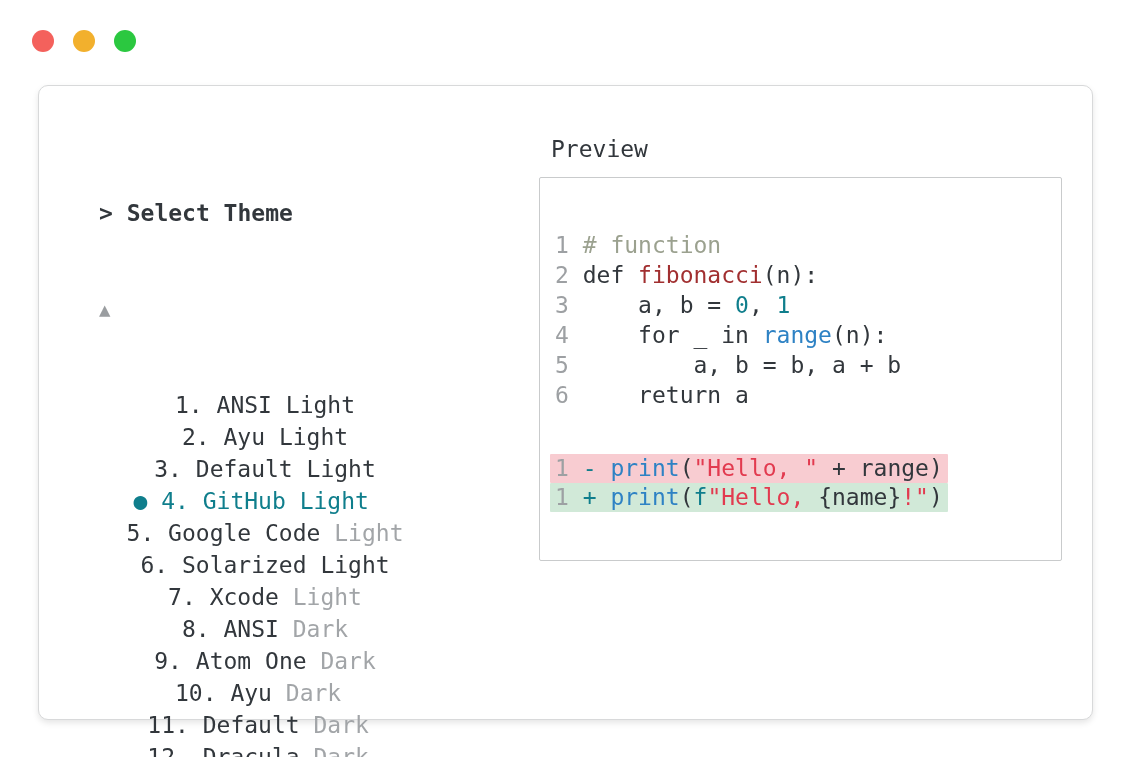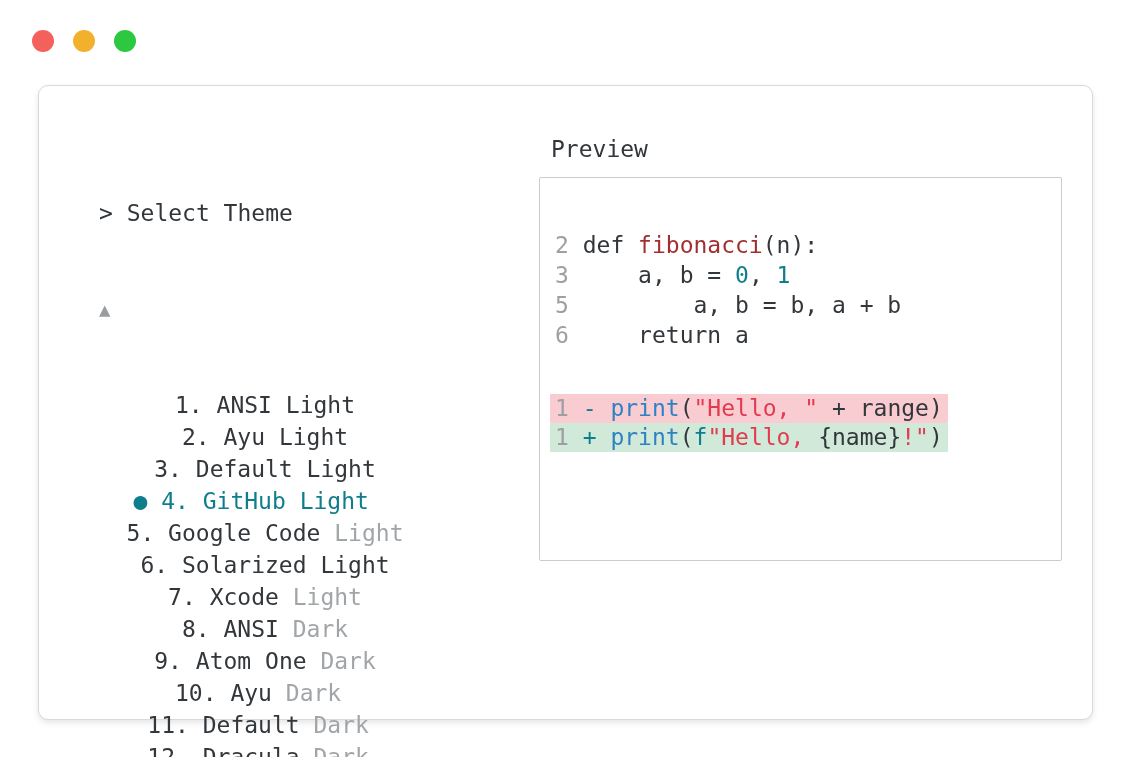--- a/index.html
+++ b/index.html
@@ -11,21 +11,21 @@
   .traffic-lights .light{width:22px;height:22px;border-radius:50%;}
 
   
   .panel{position:absolute;left:38px;top:85px;width:1053px;height:633px;background:#fff;
          border:1.5px solid var(--panel-border);border-radius:10px;
          box-shadow:0 3px 6px rgba(0,0,0,0.10);}
 
   
   .left-col{position:absolute;left:0;top:47px;padding-left:46px;font-size:23px;line-height:32px;
             color:var(--text);white-space:pre;}
-  .picker-title{padding-left:14px;color:var(--text);}
+  .picker-title{padding-left:14px;color:var(--text);font-weight:bold;}
   .scroll-indicator{padding-left:14px;font-size:19px;}
   .scroll-up{color:var(--arrow-up);}
   .theme-row{white-space:pre;text-align:center;}
   .theme-row .marker{color:var(--teal);}
   .theme-row .num,.theme-row .name,.theme-row .variant{color:var(--text);}
   .theme-row .variant.muted{color:var(--muted);}
   .theme-row.selected .marker,.theme-row.selected .num,
   .theme-row.selected .name,.theme-row.selected .variant{color:var(--teal);}
 
   
@@ -67,22 +67,24 @@
       <div class="scroll-indicator scroll-up">▲</div>
       <div id="theme-list"><div class="theme-row"><span class="marker">  </span><span class="num"> 1. </span><span class="name">ANSI </span><span class="variant">Light</span></div><div class="theme-row"><span class="marker">  </span><span class="num"> 2. </span><span class="name">Ayu </span><span class="variant">Light</span></div><div class="theme-row"><span class="marker">  </span><span class="num"> 3. </span><span class="name">Default </span><span class="variant">Light</span></div><div class="theme-row selected"><span class="marker"> ●</span><span class="num"> 4. </span><span class="name">GitHub </span><span class="variant">Light</span></div><div class="theme-row"><span class="marker">  </span><span class="num"> 5. </span><span class="name">Google Code </span><span class="variant muted">Light</span></div><div class="theme-row"><span class="marker">  </span><span class="num"> 6. </span><span class="name">Solarized </span><span class="variant">Light</span></div><div class="theme-row"><span class="marker">  </span><span class="num"> 7. </span><span class="name">Xcode </span><span class="variant muted">Light</span></div><div class="theme-row"><span class="marker">  </span><span class="num"> 8. </span><span class="name">ANSI </span><span class="variant muted">Dark</span></div><div class="theme-row"><span class="marker">  </span><span class="num"> 9. </span><span class="name">Atom One </span><span class="variant muted">Dark</span></div><div class="theme-row"><span class="marker">  </span><span class="num">10. </span><span class="name">Ayu </span><span class="variant muted">Dark</span></div><div class="theme-row"><span class="marker">  </span><span class="num">11. </span><span class="name">Default </span><span class="variant muted">Dark</span></div><div class="theme-row"><span class="marker">  </span><span class="num">12. </span><span class="name">Dracula </span><span class="variant muted">Dark</span></div></div>
       
       
     </div>
 
     <div class="preview-title">Preview</div>
 
     <div class="preview-box">
       <div id="code-lines">
+          <div class="code-line"><span class="tok-linenum">1 </span><span class="tok-comment"># function</span></div>
           <div class="code-line"><span class="tok-linenum">2 </span><span class="tok-text">def </span><span class="tok-func">fibonacci</span><span class="tok-text">(n):</span></div>
           <div class="code-line"><span class="tok-linenum">3 </span><span class="tok-text">    a, b = </span><span class="tok-teal">0</span><span class="tok-text">, </span><span class="tok-teal">1</span></div>
+          <div class="code-line"><span class="tok-linenum">4 </span><span class="tok-text">    for _ in </span><span class="tok-builtin">range</span><span class="tok-text">(n):</span></div>
           <div class="code-line"><span class="tok-linenum">5 </span><span class="tok-text">        a, b = b, a + b</span></div>
           <div class="code-line"><span class="tok-linenum">6 </span><span class="tok-text">    return a</span></div>
         </div>
       <div class="diff-group" id="diff-lines">
           <div class="diff-line"><span class="diff-bg removed"><span class="tok-linenum">1 </span><span class="tok-teal">- </span><span class="tok-builtin">print</span><span class="tok-text">(</span><span class="tok-string">"Hello, "</span><span class="tok-text"> + range)</span></span></div>
           <div class="diff-line"><span class="diff-bg added"><span class="tok-linenum">1 </span><span class="tok-teal">+ </span><span class="tok-builtin">print</span><span class="tok-text">(</span><span class="tok-teal">f</span><span class="tok-string">"Hello, </span><span class="tok-text">{name}</span><span class="tok-string">!"</span><span class="tok-text">)</span></span></div>
         </div>
     </div>
 
   </div>

